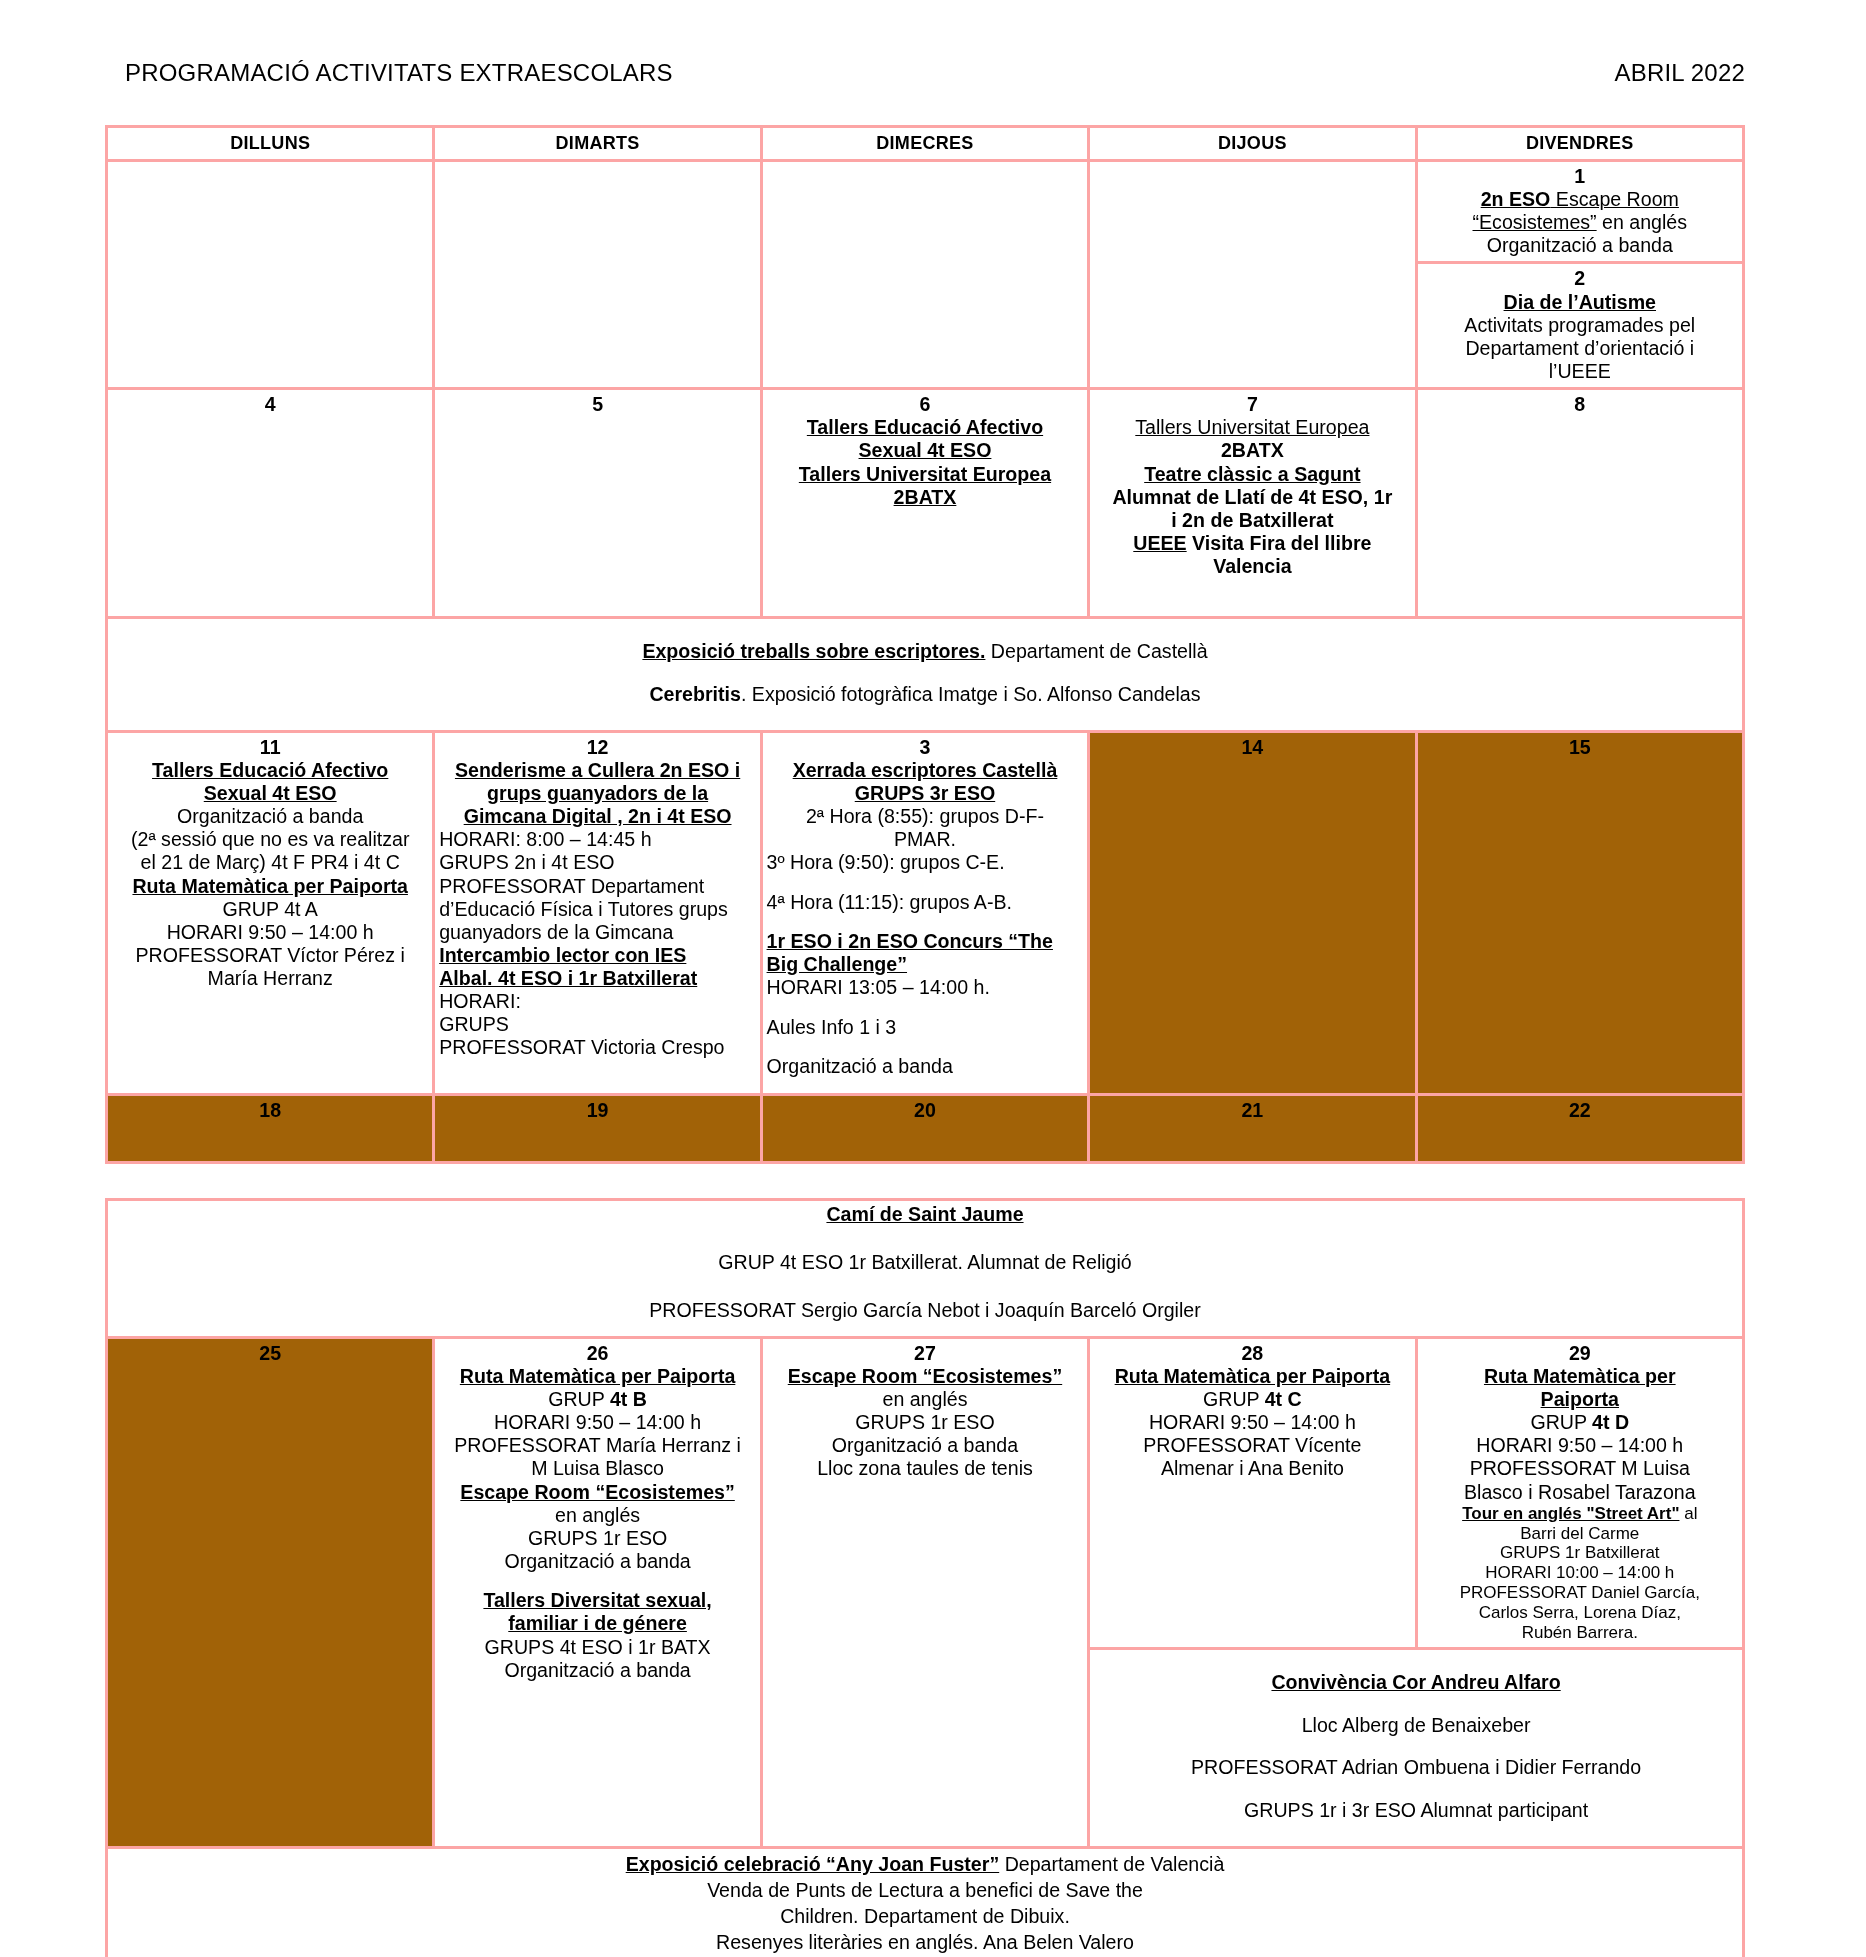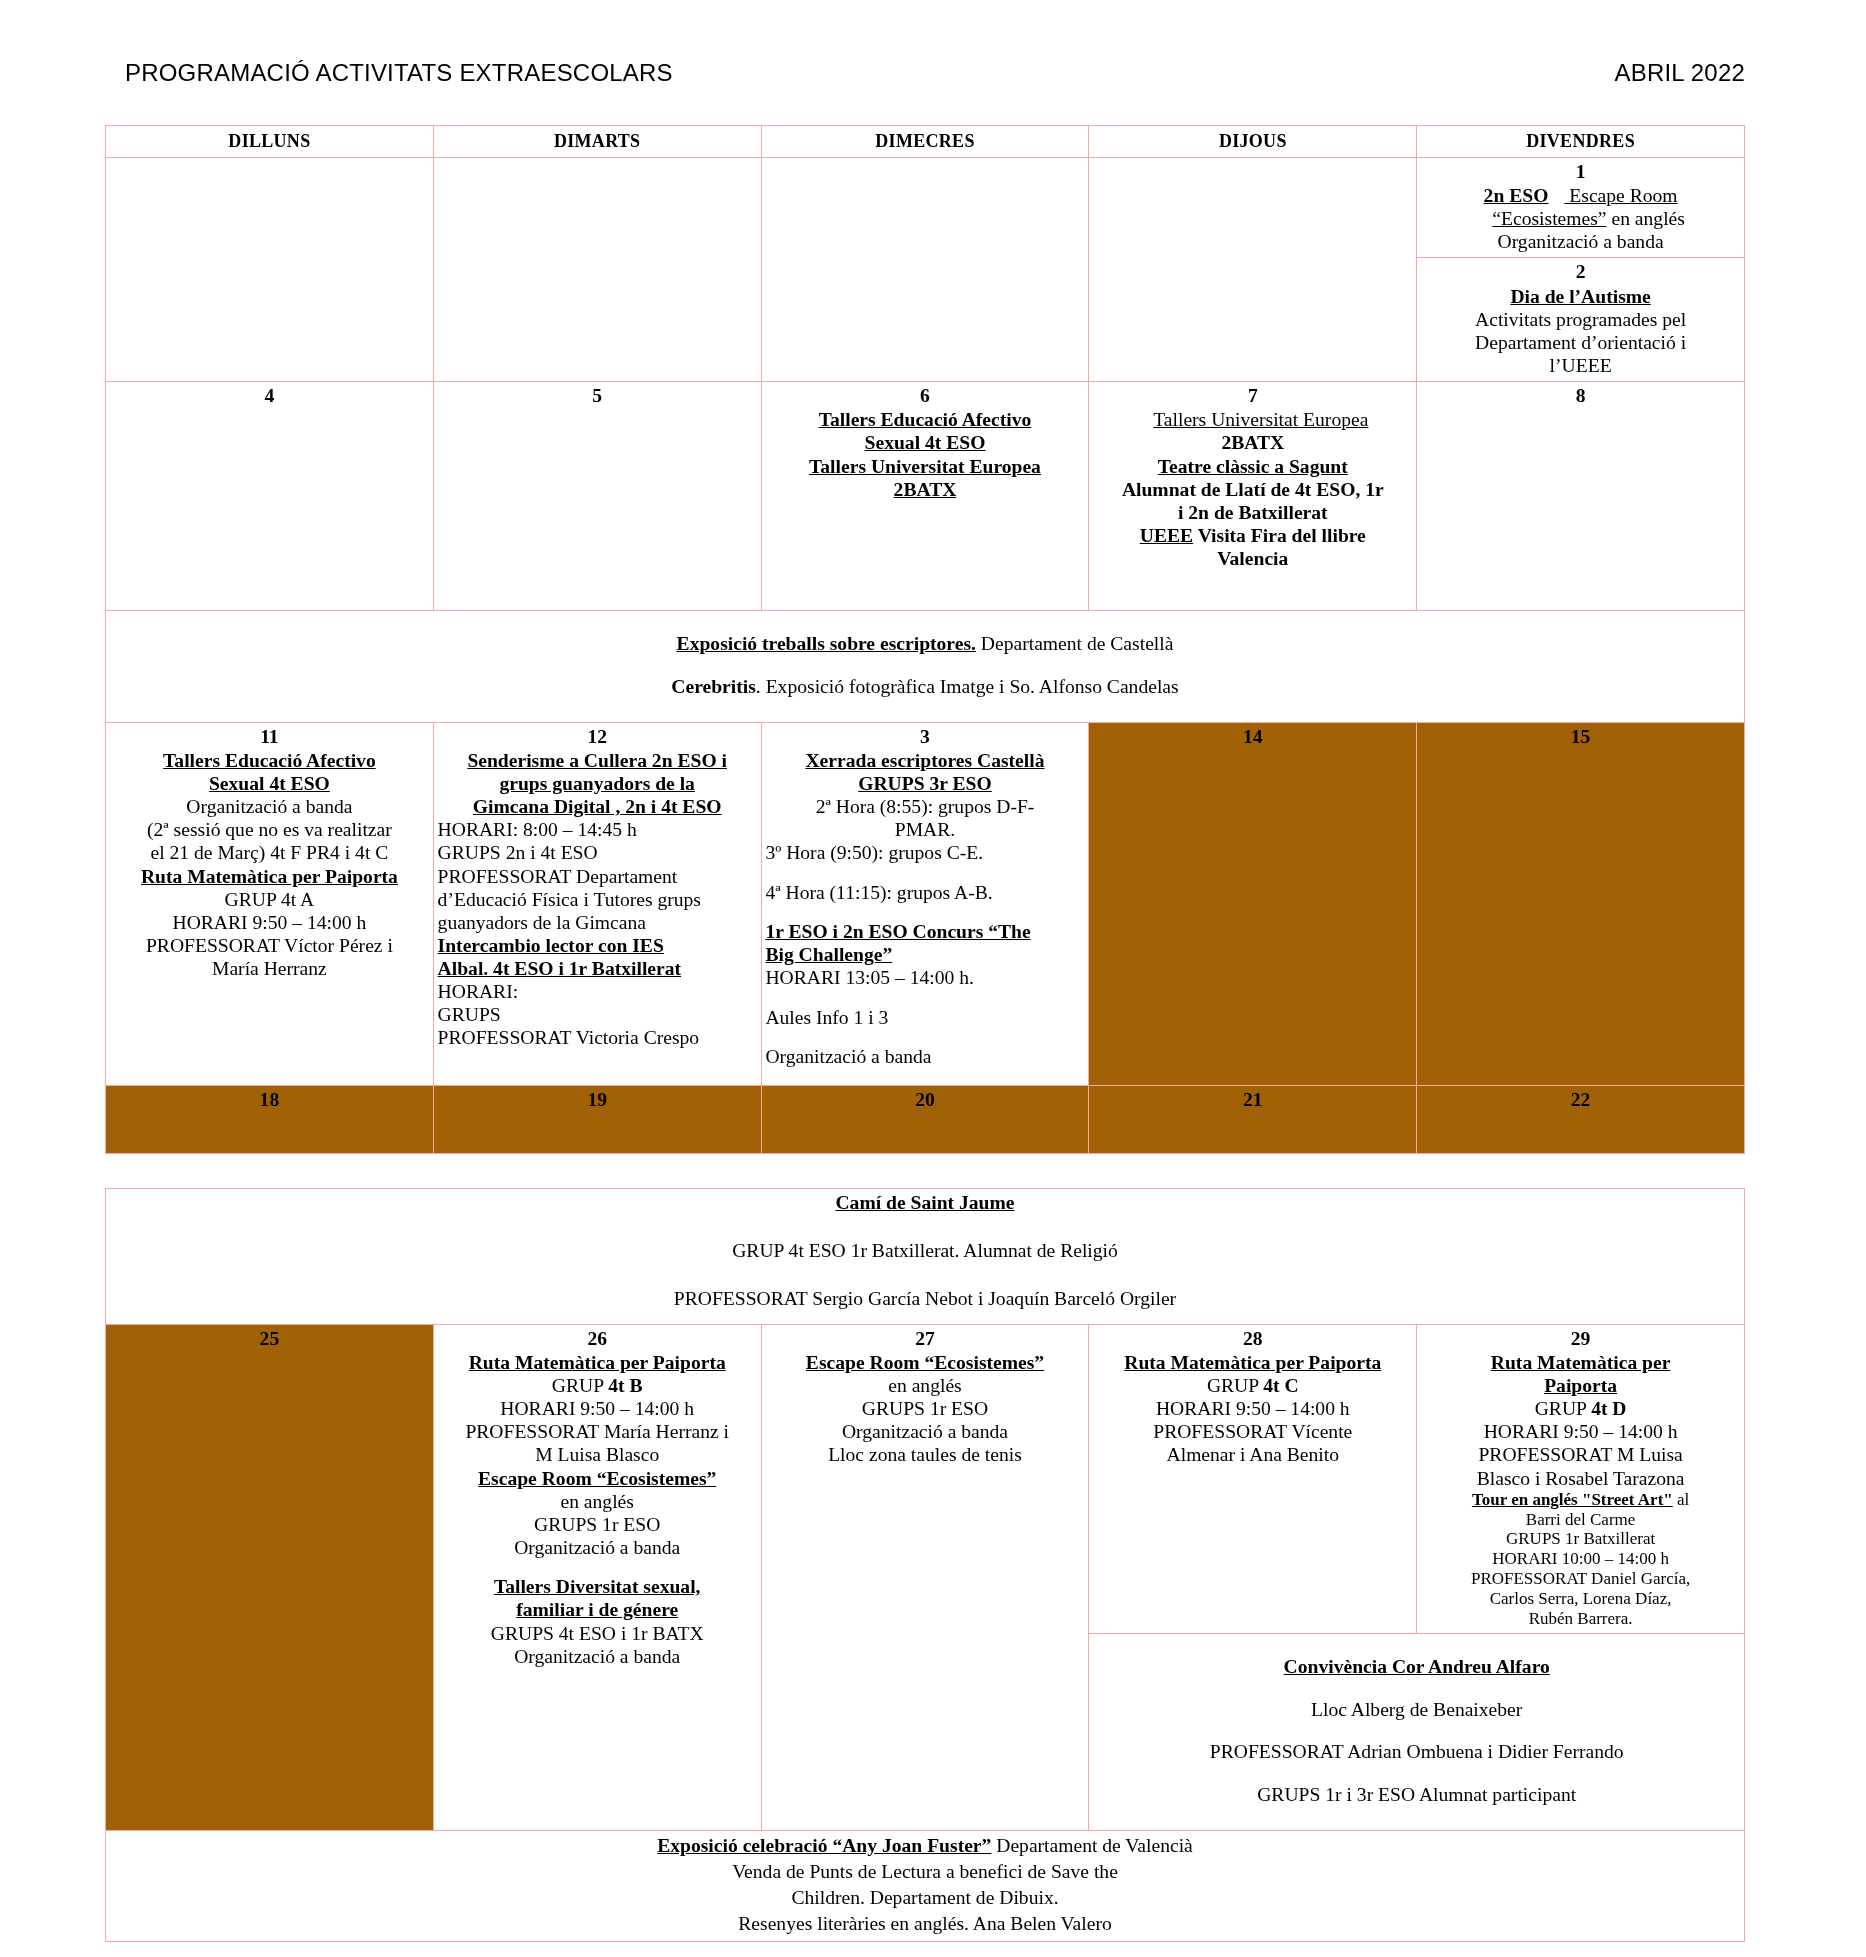--- a/index.html
+++ b/index.html
@@ -35,43 +35,42 @@
 
   
   .cal-wrap { padding: 0 122px 0 105px; }
   table.cal {
     width: 100%;
     border-collapse: collapse;
     table-layout: fixed;
     margin-top: 38px;
   }
   table.cal td, table.cal th {
-    border: 1px solid #fca5a5;
+    border: 3px solid #fca5a5;
     vertical-align: top;
     padding: 1.9px 3.8px 3.8px 3.8px;
     font-size: 19.6px;
     line-height: 1.18;
     text-align: center;
-    font-family: Liberation Serif, serif;
   }
   table.cal th {
     font-size: 18px;
     font-weight: bold;
     text-align: center;
     padding: 4.8px 3.8px 4.8px 3.8px;
     vertical-align: middle;
     letter-spacing: 0.3px;
   }
   td.gray { background: #a16207; }
   td.daycell { height: 1px; }
   .daynum { font-weight: bold; display: block; line-height: 1.25; }
   .daynum.plain { font-weight: bold; }
   .cellbody { display: block; }
   .cellbody p { margin: 0; }
-  .u  { text-decoration: underline; padding-left: 16px; }
+  .u  { text-decoration: underline; }
   .b  { font-weight: bold; }
   .bu { font-weight: bold; text-decoration: underline; }
   .left { text-align: left; }
   .small { font-size: 17px; line-height: 1.17; }
   .spacer { display: block; height: 16.3px; }
 
   
   td.banner {
     text-align: center;
     padding: 2.9px 3.8px 3.8px 3.8px;

